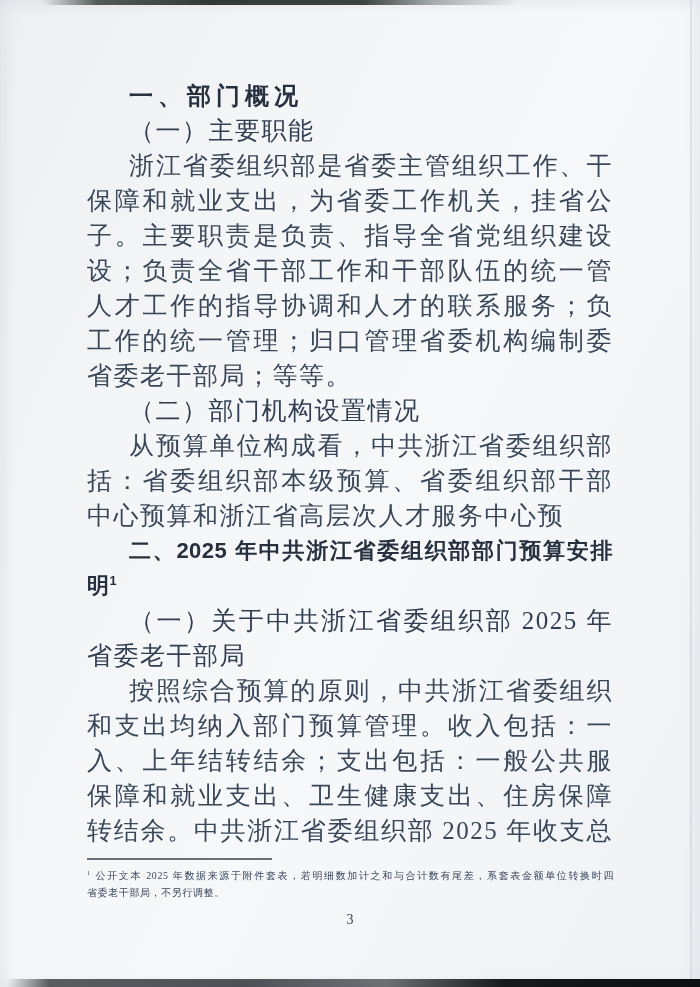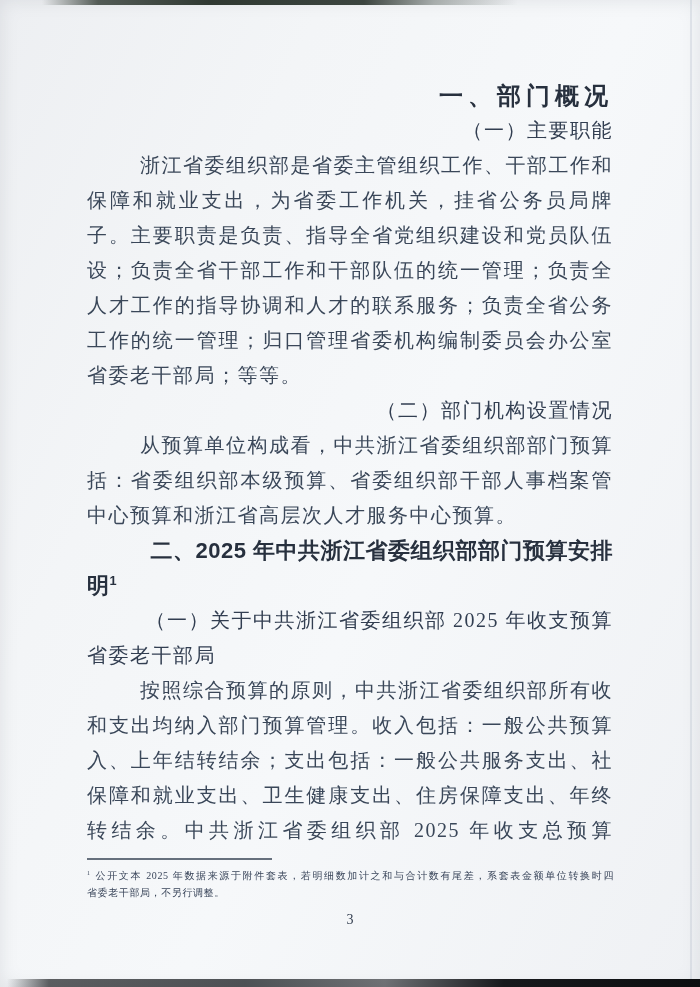--- a/index.html
+++ b/index.html
@@ -36,33 +36,33 @@
     position: absolute; top: 0; right: 8px; width: 2px; height: 100%;
     background: rgba(175,185,198,0.30);
   }
   .content {
     position: absolute;
     left: 87px;
     top: 78px;
     width: 526px;
   }
   .line {
-    font-size: 20px;
+    font-size: 25px;
     line-height: 35px;
     height: 35px;
     letter-spacing: 1.5px;
     white-space: normal;
     overflow: hidden;
     font-family: Liberation Serif, serif;
   }
   .just {
     text-align: justify;
     text-align-last: justify;
   }
-  .ind { text-indent: 42px; text-align: right; }
+  .ind { text-indent: 42px; }
   .h1 {
     font-family: "Liberation Sans", sans-serif;
     font-weight: bold;
     font-size: 24px;
     letter-spacing: 5px;
     color: #27303e;
   }
   .h2 {
     font-family: "Liberation Sans", sans-serif;
     font-weight: bold;

